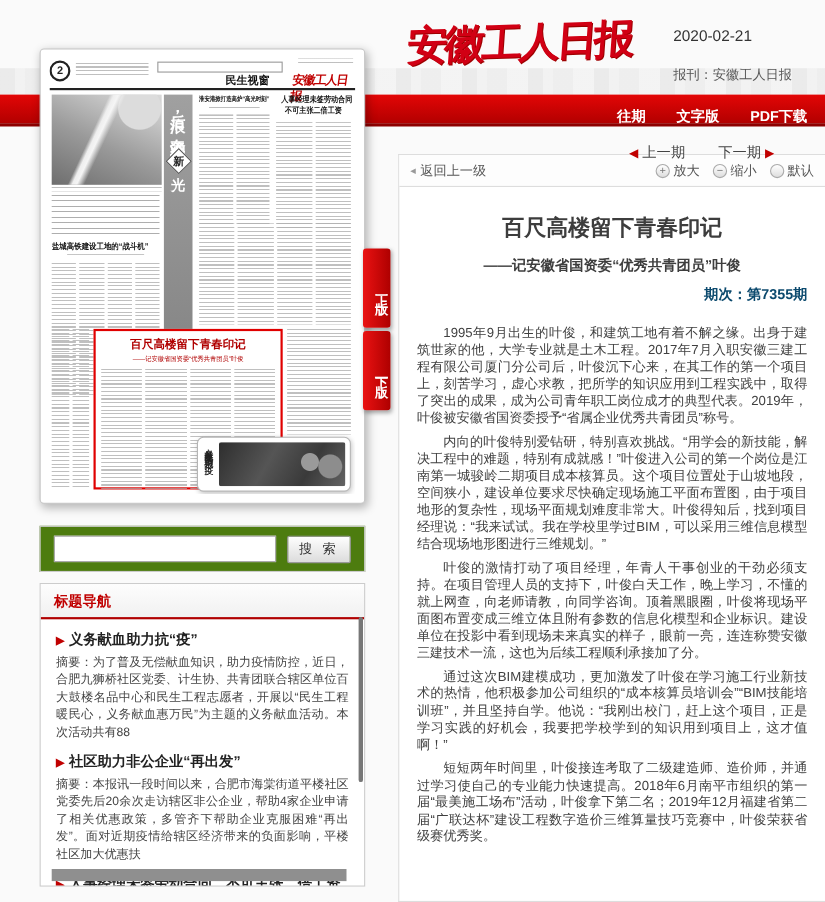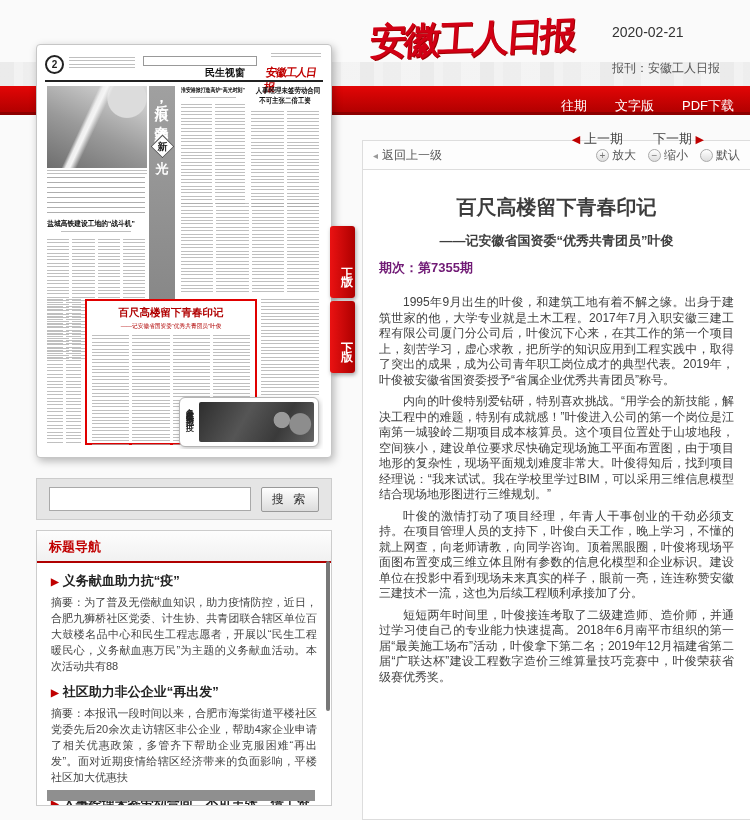--- a/index.html
+++ b/index.html
@@ -13,21 +13,21 @@
     background:repeating-linear-gradient(90deg,#cfcfcf 0 14px,#e3e3e3 14px 23px,#d8d8d8 23px 41px,#e8e8e8 41px 60px);}
   .masthead{position:absolute;left:370px;top:14px;font-size:37px;font-weight:900;color:#d10014;
     letter-spacing:-3px;transform:rotate(-2deg) skewX(-6deg);text-shadow:1px 1px 0 #9d0000;}
   .hdr-date{position:absolute;left:612px;top:24px;font-size:14px;color:#333;}
   .hdr-pub{position:absolute;left:612px;top:60px;font-size:12px;color:#555;}
 
   
   .navbar{position:absolute;left:0;top:86px;width:750px;height:26px;z-index:1;
     background:linear-gradient(#e30606,#b20000);border-bottom:3px solid #8d0000;}
   .navbar-links{position:absolute;right:16px;top:0;height:26px;display:flex;gap:28px;align-items:center;}
-  .nav-link{color:#fff;font-size:13px;font-weight:normal;cursor:pointer;margin-top:13px;}
+  .nav-link{color:#fff;font-size:13px;font-weight:bold;cursor:pointer;margin-top:13px;}
   .issue-nav{position:absolute;top:130px;right:46px;font-size:13px;color:#444;display:flex;gap:30px;z-index:1;}
   .issue-nav .arw{color:#c00000;font-size:11px;}
   .issue-nav span{cursor:pointer;}
 
   
   .thumb{position:absolute;left:36px;top:44px;width:296px;height:414px;box-sizing:border-box;
     background:#fff;border:1px solid #c6c6c6;border-radius:4px;padding:8px;z-index:2;
     box-shadow:2px 3px 9px rgba(0,0,0,.28);}
   .t-in{position:relative;width:278px;height:396px;overflow:hidden;}
   .tx{background:repeating-linear-gradient(to bottom,#aaaaaa 0 1px,transparent 1px 3.4px);opacity:.75;}
@@ -97,21 +97,21 @@
   
   .tab{position:absolute;left:330px;width:25px;height:72px;z-index:3;cursor:pointer;
     background:linear-gradient(90deg,#ea1212,#ae0000);color:#fff;border-radius:3px;
     writing-mode:vertical-rl;text-align:center;font-size:12px;font-weight:bold;letter-spacing:4px;
     box-shadow:1px 2px 4px rgba(0,0,0,.35);padding-top:4px;box-sizing:border-box;}
   .tab-prev{top:226px;}
   .tab-next{top:301px;}
 
   
   .search-panel{position:absolute;left:36px;top:478px;width:296px;height:42px;box-sizing:border-box;
-    background:#e5e5e5;border:1px solid #ccc;display:flex;align-items:center;padding:0 12px;gap:10px;}
+    background:#4d7c0f;border:1px solid #ccc;display:flex;align-items:center;padding:0 12px;gap:10px;}
   .search-input{flex:1;height:22px;border:1px solid #a9a9a9;background:#fff;outline:none;font-size:12px;padding:0 4px;}
   .search-btn{width:58px;height:25px;background:linear-gradient(#fefefe,#dcdcdc);border:1px solid #999;
     border-radius:2px;font-size:12px;color:#333;letter-spacing:3px;cursor:pointer;
     font-family:"Liberation Sans",sans-serif;}
 
   
   .navlist{position:absolute;left:36px;top:530px;width:296px;height:276px;box-sizing:border-box;
     background:#fff;border:1px solid #ccc;overflow:hidden;}
   .navlist-head{padding:7px 12px 5px;font-size:13px;font-weight:bold;color:#c00000;
     border-bottom:2px solid #b00000;background:linear-gradient(#fdfdfd,#f1f1f1);}
@@ -128,21 +128,21 @@
     padding:0 10px;border-bottom:1px solid #ddd;font-size:12px;color:#555;background:#fdfdfd;}
   .back{display:flex;align-items:center;gap:4px;cursor:pointer;}
   .back .arw{color:#999;font-size:10px;}
   .zoomctl{display:flex;gap:12px;align-items:center;}
   .zc{display:flex;gap:3px;align-items:center;cursor:pointer;}
   .zc-ic{width:13px;height:13px;border-radius:50%;border:1px solid #aaa;box-sizing:border-box;
     background:linear-gradient(#fff,#ddd);text-align:center;line-height:11px;font-size:10px;color:#777;}
   .a-body{padding:0 16px;}
   .a-title{text-align:center;font-size:20px;font-weight:bold;color:#3d3d3d;margin-top:24px;}
   .a-sub{text-align:center;font-size:13px;font-weight:bold;color:#3d3d3d;margin-top:11px;}
-  .a-issue{text-align:left;font-size:13px;font-weight:bold;color:#701a75;margin-top:9px;margin-bottom:18px;}
+  .a-issue{text-align:right;font-size:13px;font-weight:bold;color:#0c4a6e;margin-top:9px;margin-bottom:18px;}
   .a-p{font-size:12px;line-height:15.5px;color:#404040;text-indent:2em;text-align:justify;margin:6px 0;}
 </style>
 </head>
 <body>
 
 <div id="page">
 
   <div class="header-band">
     <div class="skyline"></div>
   </div>
@@ -293,18 +293,19 @@
     </div>
 
     <div class="a-body">
       <div class="a-title">百尺高楼留下青春印记</div>
       <div class="a-sub">——记安徽省国资委“优秀共青团员”叶俊</div>
       <div class="a-issue">期次：第7355期</div>
 
       <p class="a-p">1995年9月出生的叶俊，和建筑工地有着不解之缘。出身于建筑世家的他，大学专业就是土木工程。2017年7月入职安徽三建工程有限公司厦门分公司后，叶俊沉下心来，在其工作的第一个项目上，刻苦学习，虚心求教，把所学的知识应用到工程实践中，取得了突出的成果，成为公司青年职工岗位成才的典型代表。2019年，叶俊被安徽省国资委授予“省属企业优秀共青团员”称号。</p>
       <p class="a-p">内向的叶俊特别爱钻研，特别喜欢挑战。“用学会的新技能，解决工程中的难题，特别有成就感！”叶俊进入公司的第一个岗位是江南第一城骏岭二期项目成本核算员。这个项目位置处于山坡地段，空间狭小，建设单位要求尽快确定现场施工平面布置图，由于项目地形的复杂性，现场平面规划难度非常大。叶俊得知后，找到项目经理说：“我来试试。我在学校里学过BIM，可以采用三维信息模型结合现场地形图进行三维规划。”</p>
       <p class="a-p">叶俊的激情打动了项目经理，年青人干事创业的干劲必须支持。在项目管理人员的支持下，叶俊白天工作，晚上学习，不懂的就上网查，向老师请教，向同学咨询。顶着黑眼圈，叶俊将现场平面图布置变成三维立体且附有参数的信息化模型和企业标识。建设单位在投影中看到现场未来真实的样子，眼前一亮，连连称赞安徽三建技术一流，这也为后续工程顺利承接加了分。</p>
+      <p class="a-p">通过这次BIM建模成功，更加激发了叶俊在学习施工行业新技术的热情，他积极参加公司组织的“成本核算员培训会”“BIM技能培训班”，并且坚持自学。他说：“我刚出校门，赶上这个项目，正是学习实践的好机会，我要把学校学到的知识用到项目上，这才值啊！”</p>
       <p class="a-p">短短两年时间里，叶俊接连考取了二级建造师、造价师，并通过学习使自己的专业能力快速提高。2018年6月南平市组织的第一届“最美施工场布”活动，叶俊拿下第二名；2019年12月福建省第二届“广联达杯”建设工程数字造价三维算量技巧竞赛中，叶俊荣获省级赛优秀奖。</p>
 
     </div>
   </div>
 
 </div>
 
 </body></html>

